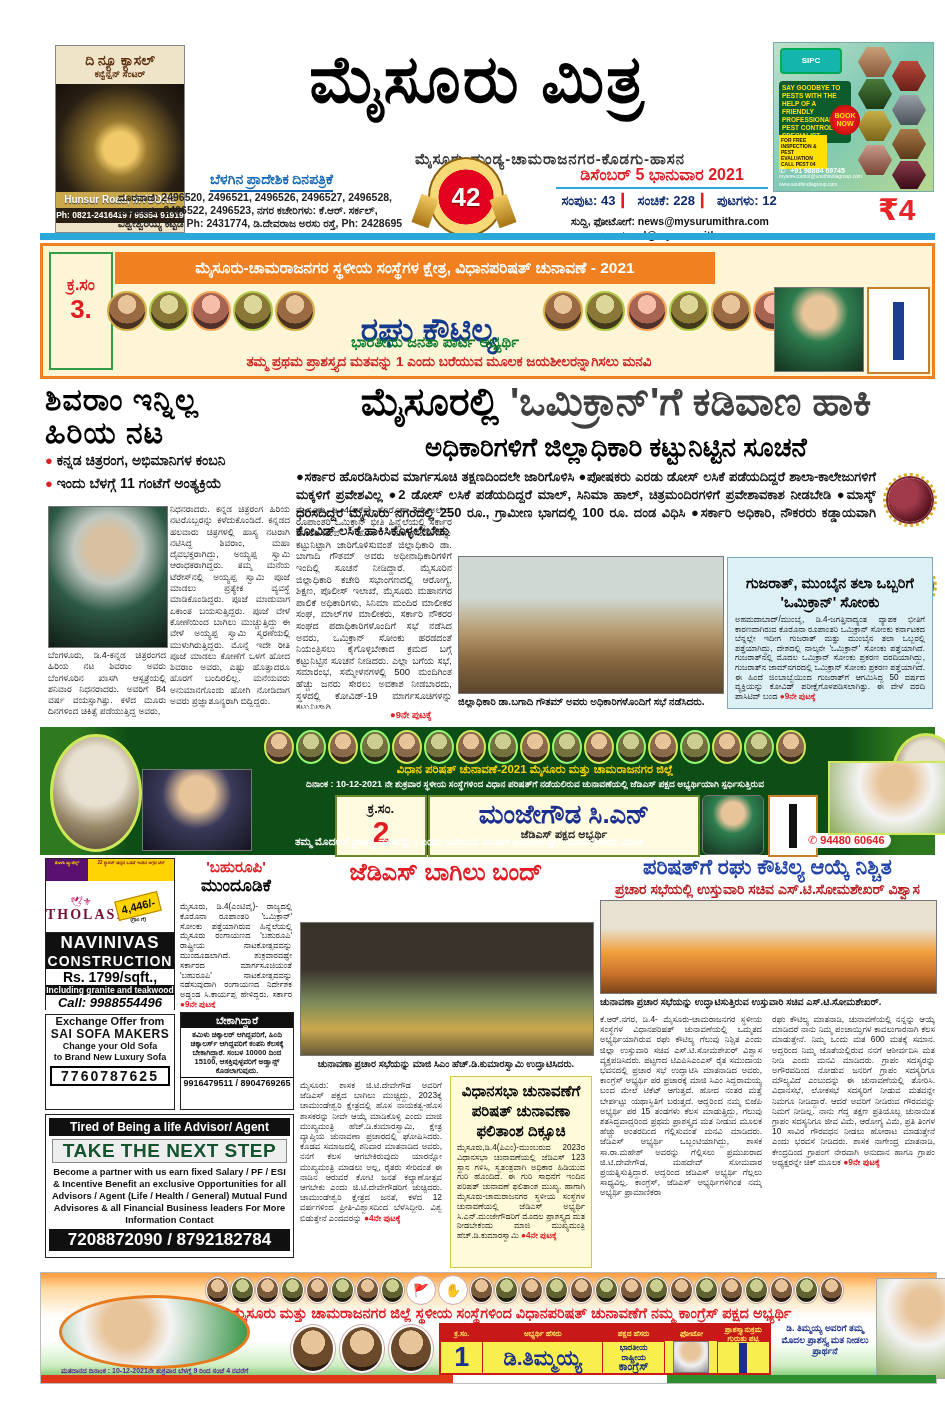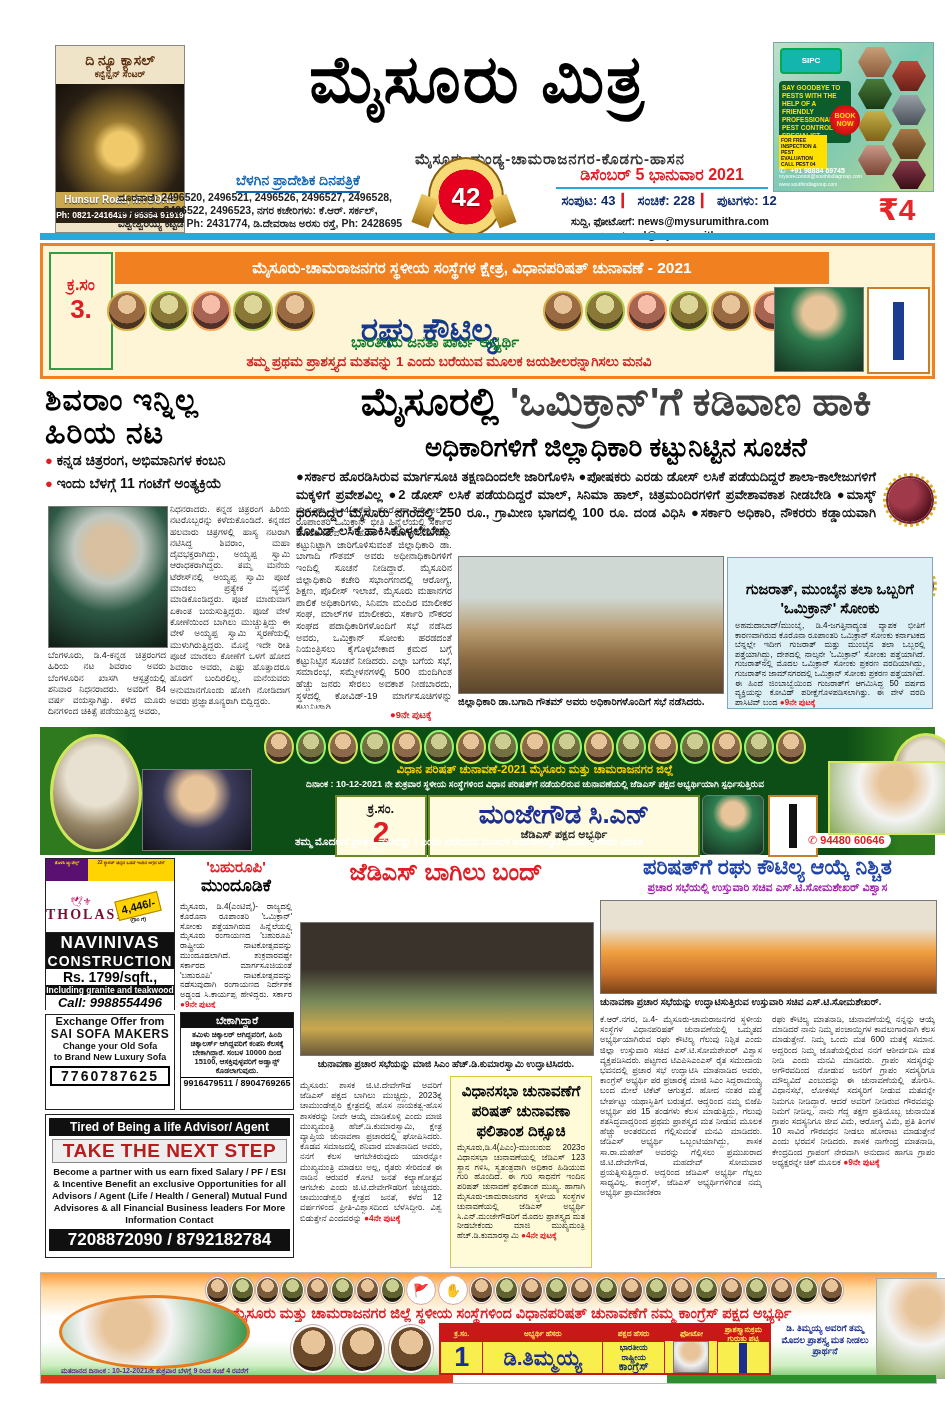--- a/index.html
+++ b/index.html
@@ -103,33 +103,33 @@
   .navi .r2{font-size:14px;letter-spacing:1px;}
   .navi .rs{font-size:14px;font-weight:900;color:#000;}
   .navi .inc{font-size:8.5px;}
   .navi .call{font-size:13px;font-weight:900;font-style:italic;color:#000;}
   .sofa .r1{font-size:11px;font-weight:900;}
   .sofa .r2{font-size:12px;font-weight:900;letter-spacing:0.5px;}
   .sofa .r3{font-size:9px;font-weight:900;line-height:11px;}
   .sofa .ph{border:2px solid #000;font-size:14px;font-weight:900;letter-spacing:2px;}
   .next .bar{background:#101010;color:#fff;font-weight:900;}
   .next .t1{font-size:12px;}
-  .next .t2{font-size:19px;font-weight:900;color:#b91c1c;letter-spacing:0.5px;}
+  .next .t2{font-size:19px;font-weight:900;color:#14532d;letter-spacing:0.5px;}
   .next .body{font-size:9.3px;font-weight:900;line-height:12px;}
   .next .ph{font-size:17px;}
   .wanted .bar{background:#101010;color:#fff;font-size:10.5px;font-weight:900;}
   .wanted .body{font-size:7.5px;line-height:9px;font-weight:bold;}
   .wanted .ph{font-size:9px;font-weight:900;border-top:1.5px solid #000;}
   
   .gtd-h1{font-size:23px;font-weight:900;color:#000;}
   .gtd-h2{font-size:24px;font-weight:900;color:#e01d23;}
   .ybox{background:#fffbd8;border:1.5px solid #d8c840;}
   .ybox .t{font-size:15px;font-weight:900;color:#000;line-height:20px;}
   .raghu-h{font-size:21px;font-weight:900;color:#2244aa;}
-  .raghu-sub{font-size:11px;font-weight:900;color:#a21caf;}
+  .raghu-sub{font-size:14px;font-weight:900;color:#b91c1c;}
   .smalltxt{font-size:8.4px;line-height:10.2px;color:#111;}
   
   .cong{background:linear-gradient(180deg,#ff9a3c 0%,#ffd9a0 14%,#ffffff 40%,#ffffff 62%,#cfeec2 84%,#56b54a 100%);
         border:1px solid #bbb;}
   .cong .title{color:#e01d23;font-size:14.5px;font-weight:900;}
   .cava{width:21px;height:24px;border-radius:50%;border:1.5px solid #fff;outline:1px solid #caa;flex:0 0 auto;
         background:radial-gradient(circle at 50% 32%,#e8c49a 0 32%,#7a5a3a 33% 65%,#2a1c10 66%);}
   .cava:nth-child(2n){filter:hue-rotate(35deg);}
   .csym{width:28px;height:28px;border-radius:50%;background:#fff;border:1.5px solid #caa;display:flex;align-items:center;justify-content:center;font-size:13px;flex:0 0 auto;}
   .cong .bigoval{border-radius:50%;border:3px solid #e87a1e;background:radial-gradient(circle at 35% 40%,#e8c49a 0 18%,#f4f4f4 35%,#2e8f3e 100%);}
@@ -160,21 +160,21 @@
       <div class="t1">ದಿ ನ್ಯೂ ಕ್ಯಾಸಲ್</div>
       <div class="t2">ಕನ್ವೆನ್ಷನ್ ಸೆಂಟರ್</div>
     </div>
     <div class="pic" style="height:108px;margin-top:4px;"></div>
     <div class="addr c" style="height:16px;line-height:16px;">Hunsur Road, MYSORE</div>
     <div class="ph c" style="height:15px;line-height:15px;">Ph: 0821-2416419 / 95354 91919</div>
   </div>
 
   <div class="abs masthead-title c" style="left:185px;top:46px;width:585px;">ಮೈಸೂರು ಮಿತ್ರ</div>
   <div class="abs regions c" style="left:320px;top:150px;width:460px;">ಮೈಸೂರು-ಮಂಡ್ಯ-ಚಾಮರಾಜನಗರ-ಕೊಡಗು-ಹಾಸನ</div>
-  <div class="abs tagline" style="left:236px;top:172px;">ಬೆಳಗಿನ ಪ್ರಾದೇಶಿಕ ದಿನಪತ್ರಿಕೆ</div>
+  <div class="abs tagline" style="left:210px;top:172px;font-family:Liberation Serif, serif;">ಬೆಳಗಿನ ಪ್ರಾದೇಶಿಕ ದಿನಪತ್ರಿಕೆ</div>
 
   <div class="abs medal" style="left:428px;top:157px;width:72px;height:76px;">
     <span>42</span>
   </div>
   <div class="abs ribbon" style="left:416px;top:196px;width:18px;height:30px;transform:rotate(20deg);"></div>
   <div class="abs ribbon" style="left:494px;top:196px;width:18px;height:30px;transform:rotate(-20deg);"></div>
 
   <div class="abs dateline" style="left:556px;top:166px;width:212px;text-align:center;">ಡಿಸೆಂಬರ್ 5 ಭಾನುವಾರ 2021</div>
   <div class="abs vol" style="left:524px;top:193px;width:290px;text-align:center;">
     <span>ಸಂಪುಟ: 43</span><span class="sep">▎</span><span>ಸಂಚಿಕೆ: 228</span><span class="sep">▎</span><span>ಪುಟಗಳು: 12</span>
@@ -214,21 +214,21 @@
 
   <div class="abs price" style="left:878px;top:192px;">₹4</div>
 
   <div class="abs cyanbar" style="left:40px;top:233px;width:895px;height:7px;"></div>
 
   <div class="abs bjp" style="left:40px;top:243px;width:889px;height:130px;">
     <div class="abs serial c" style="left:6px;top:6px;width:60px;height:114px;">
       <div style="font-size:16px;font-weight:900;margin-top:22px;">ಕ್ರ.ಸಂ</div>
       <div style="font-size:26px;font-weight:900;">3.</div>
     </div>
-    <div class="abs strip c" style="left:72px;top:6px;width:714px;height:32px;">ಮೈಸೂರು-ಚಾಮರಾಜನಗರ ಸ್ಥಳೀಯ ಸಂಸ್ಥೆಗಳ ಕ್ಷೇತ್ರ, ವಿಧಾನಪರಿಷತ್ ಚುನಾವಣೆ - 2021</div>
+    <div class="abs strip c" style="left:72px;top:6px;width:600px;height:32px;">ಮೈಸೂರು-ಚಾಮರಾಜನಗರ ಸ್ಥಳೀಯ ಸಂಸ್ಥೆಗಳ ಕ್ಷೇತ್ರ, ವಿಧಾನಪರಿಷತ್ ಚುನಾವಣೆ - 2021</div>
     <div class="abs avarow" style="left:76px;top:45px;width:184px;">
         <span class="ava"></span>
         <span class="ava"></span>
         <span class="ava"></span>
         <span class="ava"></span>
         <span class="ava"></span>
       </div>
     <div class="abs name c" style="left:258px;top:46px;width:256px;margin-top:21px;">ರಘು ಕೌಟಿಲ್ಯ</div>
     <div class="abs avarow" style="left:520px;top:45px;width:210px;">
         <span class="ava"></span>
@@ -268,21 +268,21 @@
   <div class="abs photo" style="left:48px;top:506px;width:118px;height:140px;background:radial-gradient(circle at 50% 30%,#d8c0a0 0 18%,#c0c8c0 30%,#2e5a46 55%,#101c14 100%);"></div>
   <div class="abs bodytxt j" style="left:170px;top:504px;width:120px;height:220px;overflow:hidden;">ನಿಧನರಾದರು. ಕನ್ನಡ ಚಿತ್ರರಂಗ ಹಿರಿಯ ನಟರೊಬ್ಬರನ್ನು ಕಳೆದುಕೊಂಡಿದೆ. ಕನ್ನಡದ ಹಲವಾರು ಚಿತ್ರಗಳಲ್ಲಿ ಹಾಸ್ಯ ನಟರಾಗಿ ನಟಿಸಿದ್ದ ಶಿವರಾಂ, ಮಹಾ ದೈವಭಕ್ತರಾಗಿದ್ದು, ಅಯ್ಯಪ್ಪ ಸ್ವಾಮಿ ಆರಾಧಕರಾಗಿದ್ದರು. ತಮ್ಮ ಮನೆಯ ಟೆರೇಸ್‌ನಲ್ಲಿ ಅಯ್ಯಪ್ಪ ಸ್ವಾಮಿ ಪೂಜೆ ಮಾಡಲು ಪ್ರತ್ಯೇಕ ವ್ಯವಸ್ಥೆ ಮಾಡಿಕೊಂಡಿದ್ದರು. ಪೂಜೆ ಮಾಡುವಾಗ ಏಕಾಂತ ಬಯಸುತ್ತಿದ್ದರು. ಪೂಜೆ ವೇಳೆ ಕೋಣೆಯಿಂದ ಬಾಗಿಲು ಮುಚ್ಚುತ್ತಿದ್ದು ಈ ವೇಳೆ ಅಯ್ಯಪ್ಪ ಸ್ವಾಮಿ ಸ್ಮರಣೆಯಲ್ಲಿ ಮುಳುಗಿರುತ್ತಿದ್ದರು. ಮೊನ್ನೆ ಇದೇ ರೀತಿ ಪೂಜೆ ಮಾಡಲು ಕೋಣೆಗೆ ಒಳಗೆ ಹೋದ ಶಿವರಾಂ ಅವರು, ಎಷ್ಟು ಹೊತ್ತಾದರೂ ಹೊರಗೆ ಬಂದಿರಲಿಲ್ಲ. ಮನೆಯವರು ಅನುಮಾನಗೊಂಡು ಹೋಗಿ ನೋಡಿದಾಗ ಅವರು ಪ್ರಜ್ಞಾಶೂನ್ಯರಾಗಿ ಬಿದ್ದಿದ್ದರು.</div>
   <div class="abs bodytxt j" style="left:48px;top:650px;width:118px;height:72px;overflow:hidden;">ಬೆಂಗಳೂರು, ಡಿ.4-ಕನ್ನಡ ಚಿತ್ರರಂಗದ ಹಿರಿಯ ನಟ ಶಿವರಾಂ ಅವರು ಬೆಂಗಳೂರಿನ ಖಾಸಗಿ ಆಸ್ಪತ್ರೆಯಲ್ಲಿ ಶನಿವಾರ ನಿಧನರಾದರು. ಅವರಿಗೆ 84 ವರ್ಷ ವಯಸ್ಸಾಗಿತ್ತು. ಕಳೆದ ಮೂರು ದಿನಗಳಿಂದ ಚಿಕಿತ್ಸೆ ಪಡೆಯುತ್ತಿದ್ದ ಅವರು,</div>
 
   <div class="abs bodytxt j" style="left:296px;top:504px;width:156px;height:205px;overflow:hidden;font-size:9.5px;line-height:11.6px;">ಮೈಸೂರು, ಡಿ. 4(ಆರ್ಕೆ)- ಕೊರೊನಾ 3ನೇ ಅಲೆಯ ರೂಪಾಂತರಿ ಒಮಿಕ್ರಾನ್ ಭೀತಿ ಹಿನ್ನೆಲೆಯಲ್ಲಿ ಸರ್ಕಾರ ಹೊರಡಿಸಿರುವ ಹೊಸ ಮಾರ್ಗಸೂಚಿಗಳನ್ನು ಕಟ್ಟುನಿಟ್ಟಾಗಿ ಜಾರಿಗೊಳಿಸುವಂತೆ ಜಿಲ್ಲಾಧಿಕಾರಿ ಡಾ. ಬಾಗಾದಿ ಗೌತಮ್ ಅವರು ಅಧೀನಾಧಿಕಾರಿಗಳಿಗೆ ಇಂದಿಲ್ಲಿ ಸೂಚನೆ ನೀಡಿದ್ದಾರೆ. ಮೈಸೂರಿನ ಜಿಲ್ಲಾಧಿಕಾರಿ ಕಚೇರಿ ಸಭಾಂಗಣದಲ್ಲಿ ಆರೋಗ್ಯ, ಶಿಕ್ಷಣ, ಪೊಲೀಸ್ ಇಲಾಖೆ, ಮೈಸೂರು ಮಹಾನಗರ ಪಾಲಿಕೆ ಅಧಿಕಾರಿಗಳು, ಸಿನಿಮಾ ಮಂದಿರ ಮಾಲೀಕರ ಸಂಘ, ಮಾಲ್‌ಗಳ ಮಾಲೀಕರು, ಸರ್ಕಾರಿ ನೌಕರರ ಸಂಘದ ಪದಾಧಿಕಾರಿಗಳೊಂದಿಗೆ ಸಭೆ ನಡೆಸಿದ ಅವರು, ಒಮಿಕ್ರಾನ್ ಸೋಂಕು ಹರಡದಂತೆ ನಿಯಂತ್ರಿಸಲು ಕೈಗೊಳ್ಳಬೇಕಾದ ಕ್ರಮದ ಬಗ್ಗೆ ಕಟ್ಟುನಿಟ್ಟಿನ ಸೂಚನೆ ನೀಡಿದರು. ಎಲ್ಲಾ ಬಗೆಯ ಸಭೆ, ಸಮಾರಂಭ, ಸಮ್ಮೇಳನಗಳಲ್ಲಿ 500 ಮಂದಿಗಿಂತ ಹೆಚ್ಚು ಜನರು ಸೇರಲು ಅವಕಾಶ ನೀಡಬಾರದು, ಸ್ಥಳದಲ್ಲಿ ಕೋವಿಡ್-19 ಮಾರ್ಗಸೂಚಿಗಳನ್ನು ಕಟ್ಟುನಿಟ್ಟಾಗಿ</div>
   <div class="abs cont" style="left:390px;top:709px;font-size:9.5px;">●9ನೇ ಪುಟಕ್ಕೆ</div>
 
   <div class="abs photo photo-meeting" style="left:458px;top:556px;width:264px;height:136px;"></div>
   <div class="abs caption" style="left:458px;top:696px;width:264px;">ಜಿಲ್ಲಾಧಿಕಾರಿ ಡಾ.ಬಗಾದಿ ಗೌತಮ್ ಅವರು ಅಧಿಕಾರಿಗಳೊಂದಿಗೆ ಸಭೆ ನಡೆಸಿದರು.</div>
 
-  <div class="abs obox" style="left:727px;top:557px;width:206px;height:152px;padding:22px 7px;box-sizing:border-box;">
+  <div class="abs obox" style="left:727px;top:557px;width:206px;height:152px;padding:16px 7px;box-sizing:border-box;">
     <div class="t c">ಗುಜರಾತ್, ಮುಂಬೈನ ತಲಾ ಒಬ್ಬರಿಗೆ 'ಒಮಿಕ್ರಾನ್' ಸೋಂಕು</div>
     <div class="j" style="font-size:8.2px;line-height:9.6px;margin-top:3px;">
       <span>ಅಹಮದಾಬಾದ್/ಮುಂಬೈ, ಡಿ.4-ಜಗತ್ತಿನಾದ್ಯಂತ ವ್ಯಾಪಕ ಭೀತಿಗೆ ಕಾರಣವಾಗಿರುವ ಕೊರೊನಾ ರೂಪಾಂತರಿ ಒಮಿಕ್ರಾನ್ ಸೋಂಕು ಕರ್ನಾಟಕದ ಬೆನ್ನಲ್ಲೇ ಇದೀಗ ಗುಜರಾತ್ ಮತ್ತು ಮುಂಬೈನ ತಲಾ ಒಬ್ಬರಲ್ಲಿ ಪತ್ತೆಯಾಗಿದ್ದು, ದೇಶದಲ್ಲಿ ನಾಲ್ಕನೇ 'ಒಮಿಕ್ರಾನ್' ಸೋಂಕು ಪತ್ತೆಯಾಗಿದೆ. ಗುಜರಾತ್‌ನಲ್ಲಿ ಮೊದಲ ಒಮಿಕ್ರಾನ್ ಸೋಂಕು ಪ್ರಕರಣ ವರದಿಯಾಗಿದ್ದು, ಗುಜರಾತ್‌ನ ಜಾಮ್‌ನಗರದಲ್ಲಿ ಒಮಿಕ್ರಾನ್ ಸೋಂಕು ಪ್ರಕರಣ ಪತ್ತೆಯಾಗಿದೆ. ಈ ಹಿಂದೆ ಜಿಂಬಾಬ್ವೆಯಿಂದ ಗುಜರಾತ್‌ಗೆ ಆಗಮಿಸಿದ್ದ 50 ವರ್ಷದ ವ್ಯಕ್ತಿಯನ್ನು ಕೋವಿಡ್ ಪರೀಕ್ಷೆಗೊಳಪಡಿಸಲಾಗಿತ್ತು. ಈ ವೇಳೆ ವರದಿ ಪಾಸಿಟಿವ್ ಬಂದ</span>
       <span class="cont">●9ನೇ ಪುಟಕ್ಕೆ</span>
     </div>
   </div>
 
   <div class="abs jds" style="left:40px;top:727px;width:895px;height:128px;">
     <div class="abs oval" style="left:10px;top:7px;width:86px;height:112px;"></div>
     <div class="abs photo" style="left:102px;top:42px;width:108px;height:80px;background:radial-gradient(circle at 50% 30%,#e8c49a 0 22%,#3a3a5a 45%,#14141f 100%);"></div>

